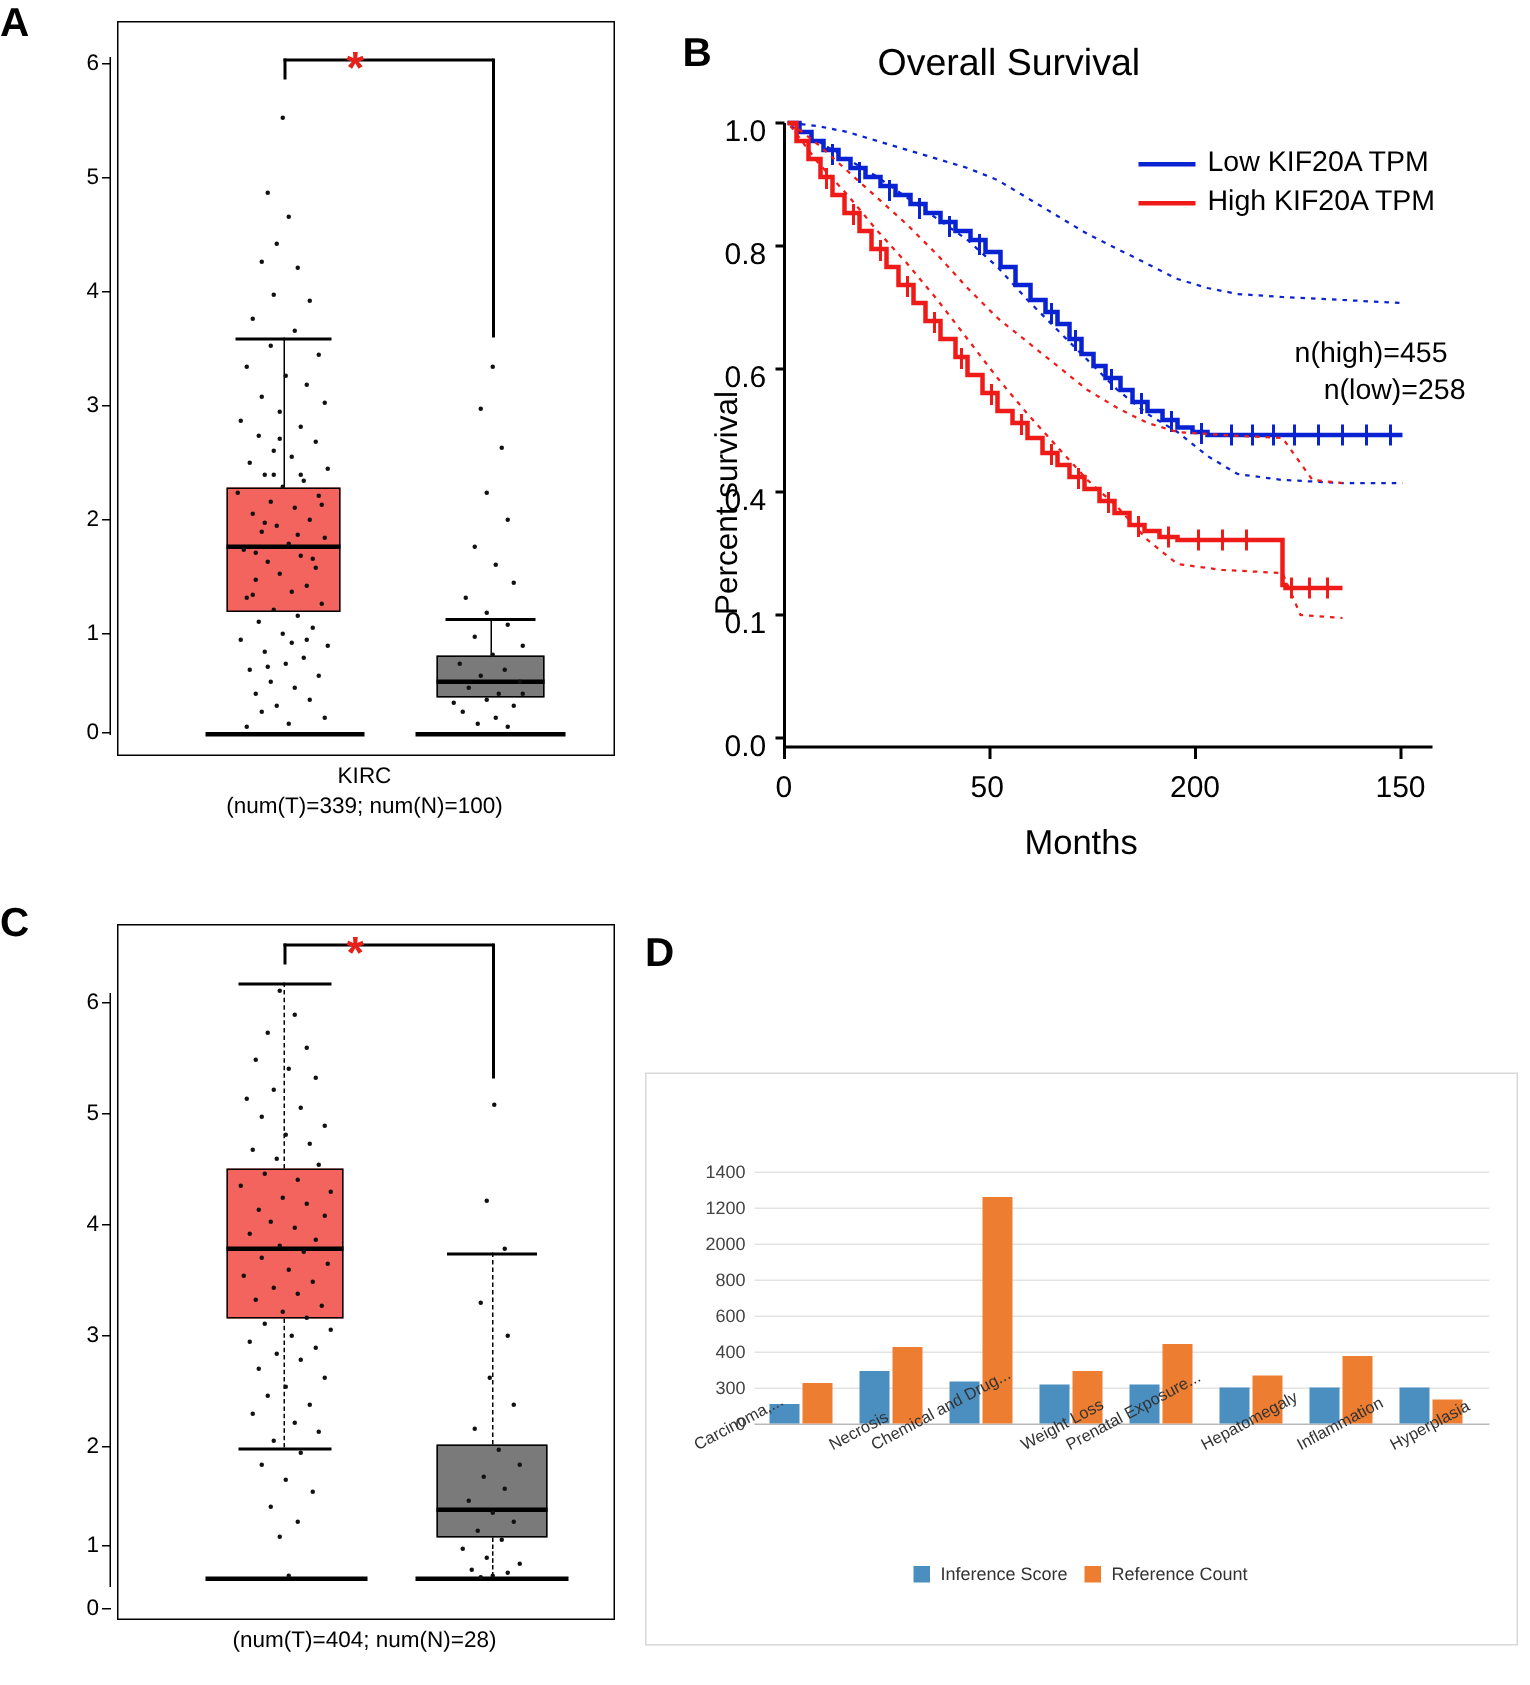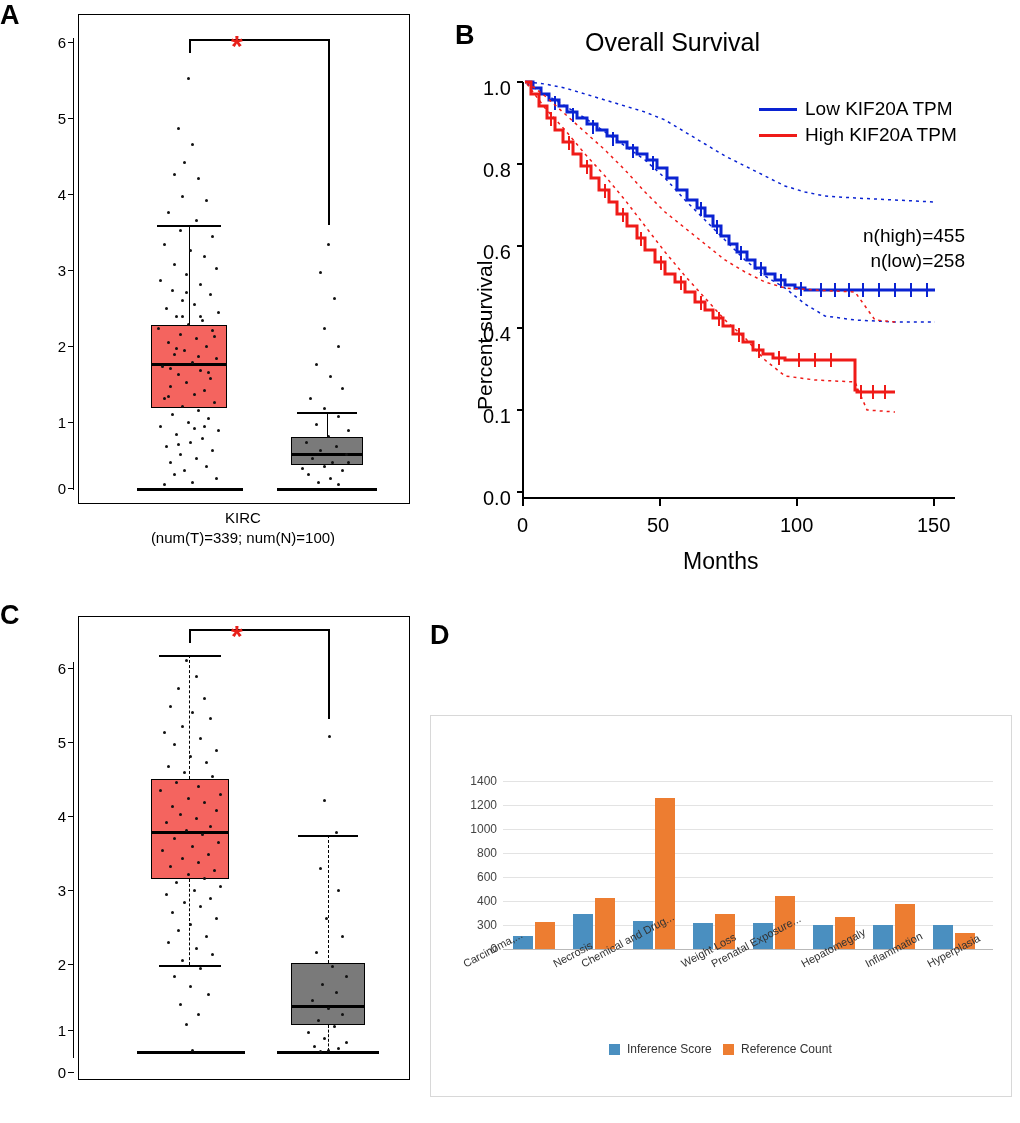--- a/index.html
+++ b/index.html
@@ -219,21 +219,21 @@
 
   <div class="km-tick-label" style="left:28px;top:57px;">1.0</div>
   <div class="km-tick-label" style="left:28px;top:139px;">0.8</div>
   <div class="km-tick-label" style="left:28px;top:221px;">0.6</div>
   <div class="km-tick-label" style="left:28px;top:303px;">0.4</div>
   <div class="km-tick-label" style="left:28px;top:385px;">0.1</div>
   <div class="km-tick-label" style="left:28px;top:467px;">0.0</div>
 
   <div class="km-tick-label" style="left:62px;top:494px;">0</div>
   <div class="km-tick-label" style="left:192px;top:494px;">50</div>
-  <div class="km-tick-label" style="left:325px;top:494px;">100</div>
+  <div class="km-tick-label" style="left:325px;top:494px;">200</div>
   <div class="km-tick-label" style="left:462px;top:494px;">150</div>
 
   <svg width="560" height="500" style="position:absolute;left:0;top:0;">
 
     <line x1="68" y1="62" x2="68" y2="478" stroke="#000" stroke-width="2"></line>
     <line x1="62" y1="62" x2="68" y2="62" stroke="#000" stroke-width="2"></line>
     <line x1="62" y1="144" x2="68" y2="144" stroke="#000" stroke-width="2"></line>
     <line x1="62" y1="226" x2="68" y2="226" stroke="#000" stroke-width="2"></line>
     <line x1="62" y1="308" x2="68" y2="308" stroke="#000" stroke-width="2"></line>
     <line x1="62" y1="390" x2="68" y2="390" stroke="#000" stroke-width="2"></line>
@@ -299,21 +299,21 @@
     <polyline fill="none" stroke="#ef1b18" stroke-width="1.5" stroke-dasharray="3,4" points="72,62 90,76 110,94 130,112 150,130 170,150 190,172 210,192 230,208 250,224 270,240 290,252 310,262 330,268 360,270 400,272 420,300 440,302"></polyline>
     <polyline fill="none" stroke="#ef1b18" stroke-width="1.5" stroke-dasharray="3,4" points="72,64 90,88 110,110 130,134 150,156 170,180 190,206 210,232 230,256 250,278 270,300 290,318 310,340 330,356 360,360 400,362 412,390 440,392"></polyline>
   </svg>
 
   <div class="km-legend-line" style="left:304px;top:88px;width:38px;background:#0a23d2;"></div>
   <div class="km-legend-text" style="left:350px;top:78px;color:#000;">Low KIF20A TPM</div>
   <div class="km-legend-line" style="left:304px;top:114px;width:38px;background:#ef1b18;"></div>
   <div class="km-legend-text" style="left:350px;top:104px;color:#000;">High KIF20A TPM</div>
 
   <div class="km-stat" style="left:260px;top:205px;width:250px;">n(high)=455</div>
-  <div class="km-stat" style="left:260px;top:230px;width:250px;">n(low)=258</div>
+  <div class="km-stat" style="left:272px;top:230px;width:250px;">n(low)=258</div>
 </div>
 
 <div class="panel" style="left:0;top:600px;">
   <div class="panel-letter" style="left:8px;top:6px;">C</div>
 
   <div style="position:absolute;left:30px;top:20px;width:36px;height:460px;">
     <div class="ytick" style="top:48px;">6</div>
     <div class="ytick" style="top:122px;">5</div>
     <div class="ytick" style="top:196px;">4</div>
     <div class="ytick" style="top:270px;">3</div>
@@ -444,31 +444,32 @@
 
     <div class="sig-bracket">
       <div style="position:absolute;left:110px;top:12px;width:140px;height:1.5px;background:#000;"></div>
       <div style="position:absolute;left:110px;top:12px;width:1.5px;height:14px;background:#000;"></div>
       <div style="position:absolute;left:249px;top:12px;width:1.5px;height:90px;background:#000;"></div>
     </div>
     <div class="sig-star" style="left:152px;top:4px;">*</div>
   </div>
 
   <div class="caption" style="left:108px;top:484px;width:270px;">
+    <div>(num(T)=404; num(N)=28)</div>
   </div>
 </div>
 
 <div class="panel" style="left:430px;top:620px;">
   <div class="panel-letter" style="left:0px;top:40px;">D</div>
 
   <div class="d-card" style="left:0px;top:95px;width:580px;height:380px;">
 
     <div class="d-ytick" style="left:10px;top:65px;width:56px;">1400</div>
     <div class="d-ytick" style="left:10px;top:89px;width:56px;">1200</div>
-    <div class="d-ytick" style="left:10px;top:113px;width:56px;">1000</div>
+    <div class="d-ytick" style="left:10px;top:113px;width:56px;">2000</div>
     <div class="d-ytick" style="left:10px;top:137px;width:56px;">800</div>
     <div class="d-ytick" style="left:10px;top:161px;width:56px;">600</div>
     <div class="d-ytick" style="left:10px;top:185px;width:56px;">400</div>
     <div class="d-ytick" style="left:10px;top:209px;width:56px;">300</div>
     <div class="d-ytick" style="left:10px;top:233px;width:56px;">0</div>
 
     <div class="d-grid" style="left:72px;top:65px;width:490px;"></div>
     <div class="d-grid" style="left:72px;top:89px;width:490px;"></div>
     <div class="d-grid" style="left:72px;top:113px;width:490px;"></div>
     <div class="d-grid" style="left:72px;top:137px;width:490px;"></div>

